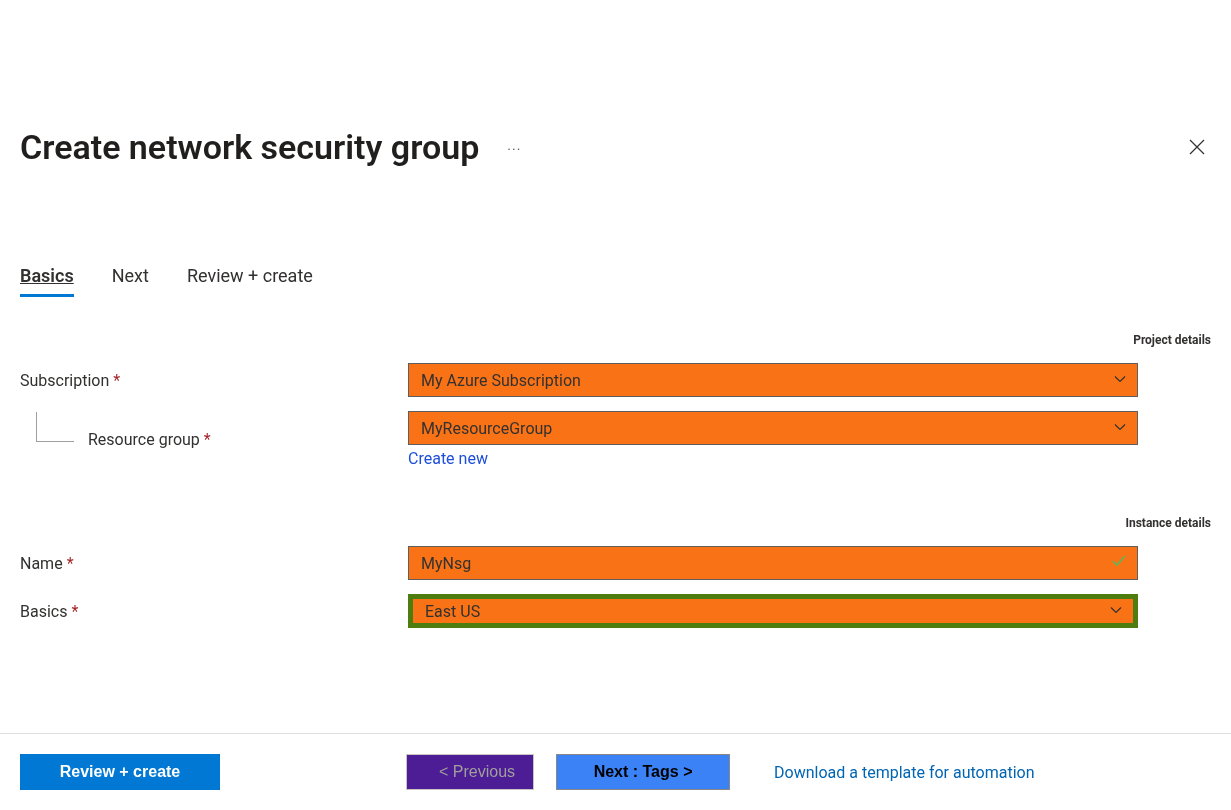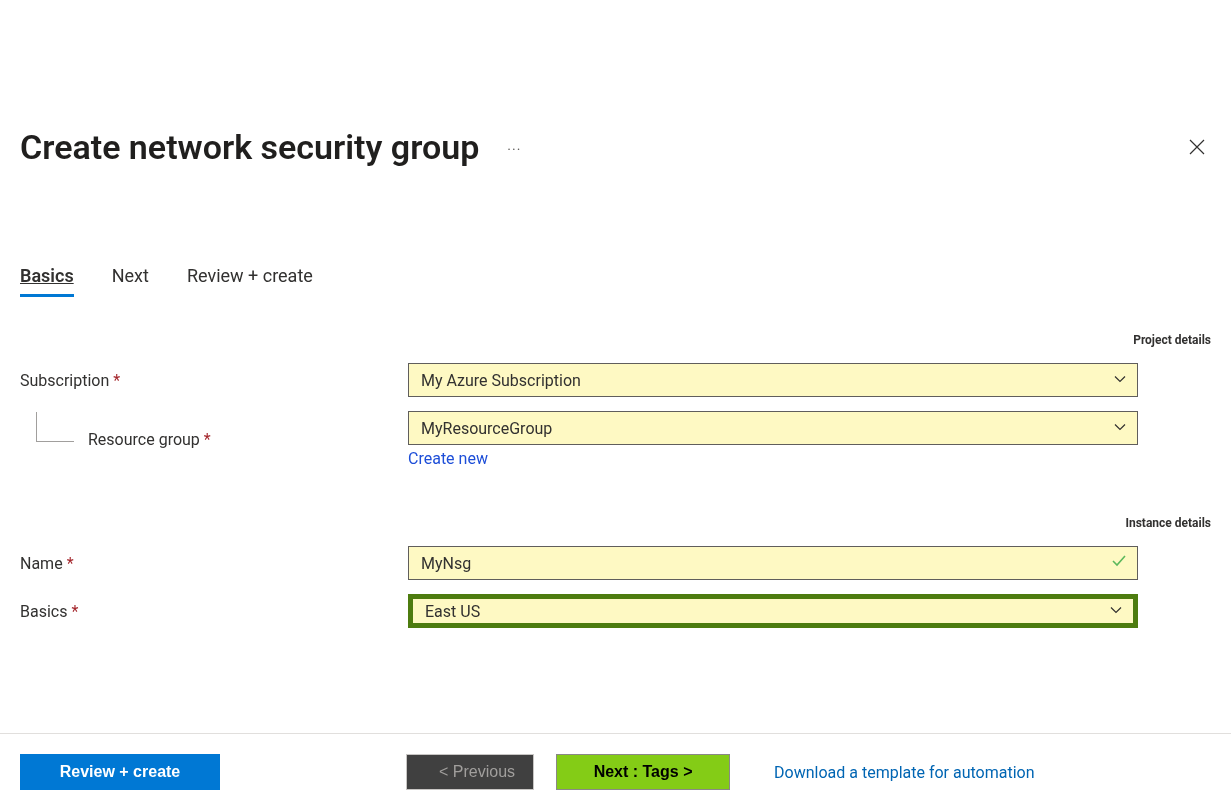--- a/index.html
+++ b/index.html
@@ -111,21 +111,21 @@
     max-width: 730px;
     position: relative;
   }
   .select, .text-input {
     width: 100%;
     height: 34px;
     border: 1px solid #605e5c;
     padding: 4px 34px 4px 12px;
     font-size: 16px;
     color: #323130;
-    background: #fef9c3;
+    background: #f97316;
     position: relative;
     display: flex;
     align-items: center;
     cursor: pointer;
   }
   .text-input { cursor: text; }
   .region-focus {
     border: 5px solid #4d7c0f;
   }
   .chevron {
@@ -161,35 +161,35 @@
     display: flex;
     align-items: center;
     gap: 22px;
     background: #fff;
   }
   .btn {
     height: 36px;
     padding: 0 18px;
     font-size: 16px;
     border: 1px solid #8a8886;
-    background: #84cc16;
+    background: #3b82f6;
     cursor: pointer;
     display: inline-flex;
     align-items: center;
     justify-content: center;
   }
   .btn.primary {
     background: #0078d4;
     border-color: #0078d4;
     color: #fff;
     font-weight: 600;
     min-width: 200px;
   }
   .btn.disabled {
-    background: #404040;
+    background: #4c1d95;
     border-color: #c8c6c4;
     color: #a19f9d;
     cursor: default;
     padding-left: 32px;
   }
   .btn.next {
     font-weight: 600;
     min-width: 174px;
   }
   .footer-gap { width: 142px; }

